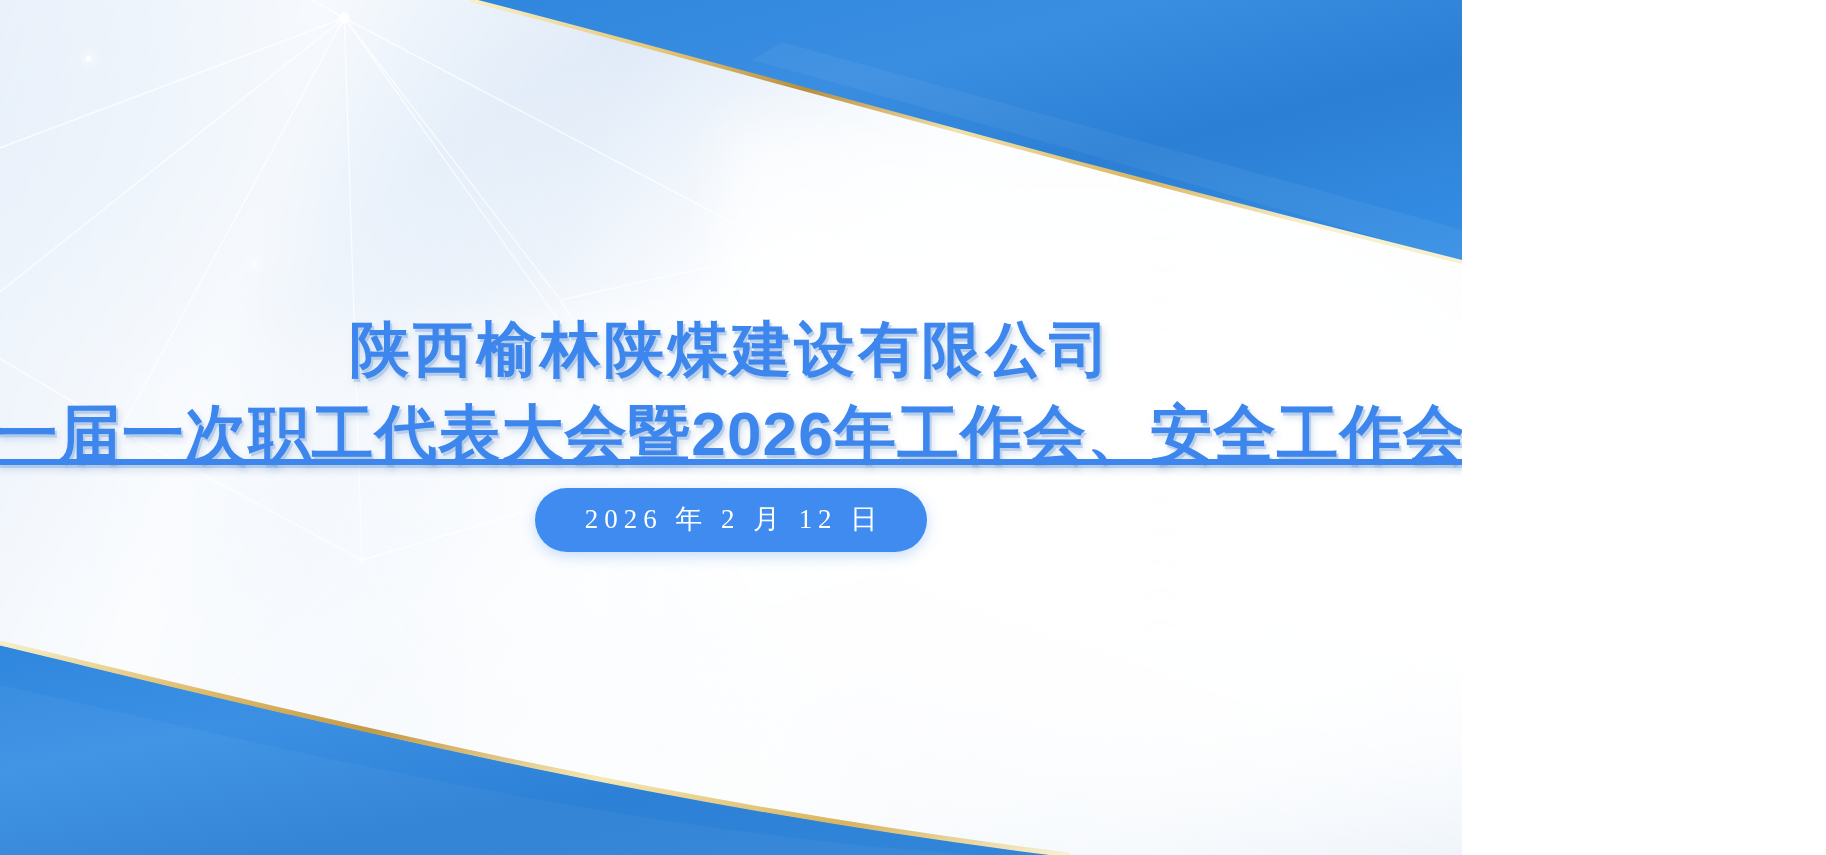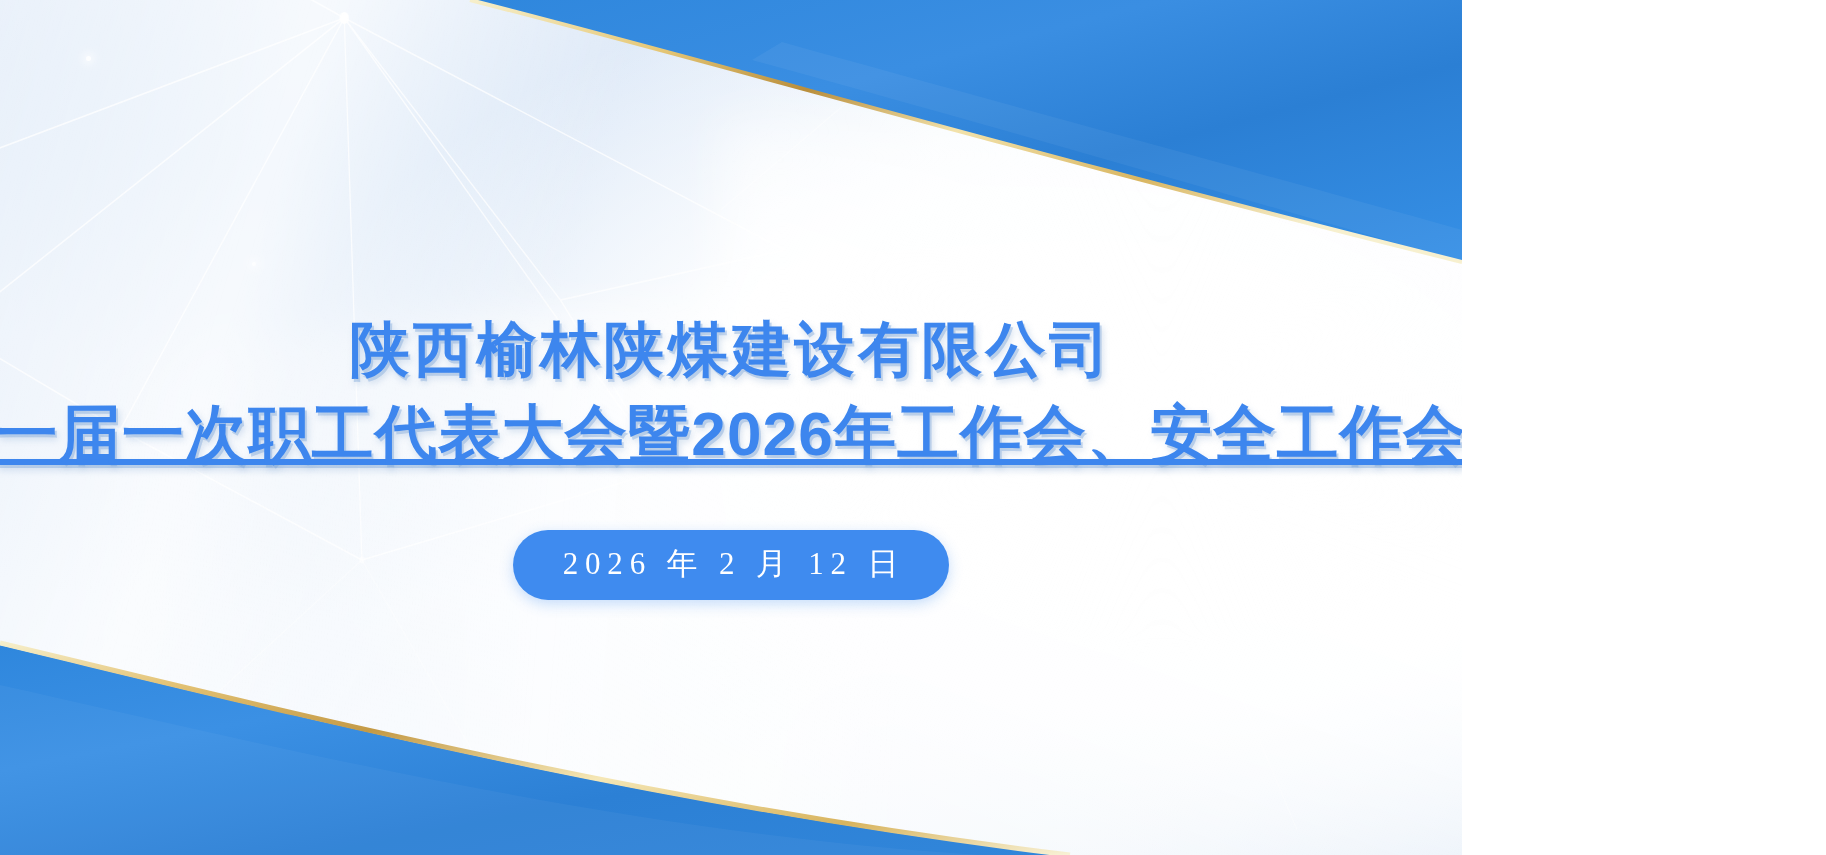--- a/index.html
+++ b/index.html
@@ -71,24 +71,24 @@
     letter-spacing:.06em;
     white-space:nowrap;
     text-shadow:
        2px 3px 0 rgba(126,166,218,.42),
        3px 5px 7px rgba(110,150,200,.30);
   }
   .title-1{font-size:60px;line-height:1.08;}
   .title-2{font-size:62px;line-height:1.12;margin-top:16px;letter-spacing:.02em;text-decoration:underline;}
 
   .date-badge{
-    margin-top:62px;
+    margin-top:20px;
     background:#3f8bef;
     color:#ffffff;
-    font-size:31px;
+    font-size:27px;
     letter-spacing:.22em;
     font-family:"Liberation Serif","DejaVu Serif",serif;
     padding:13px 44px 15px 50px;
     border-radius:40px;
     white-space:nowrap;
     box-shadow:0 4px 14px rgba(63,139,239,.30);
   }
 </style>
 </head>
 <body>

